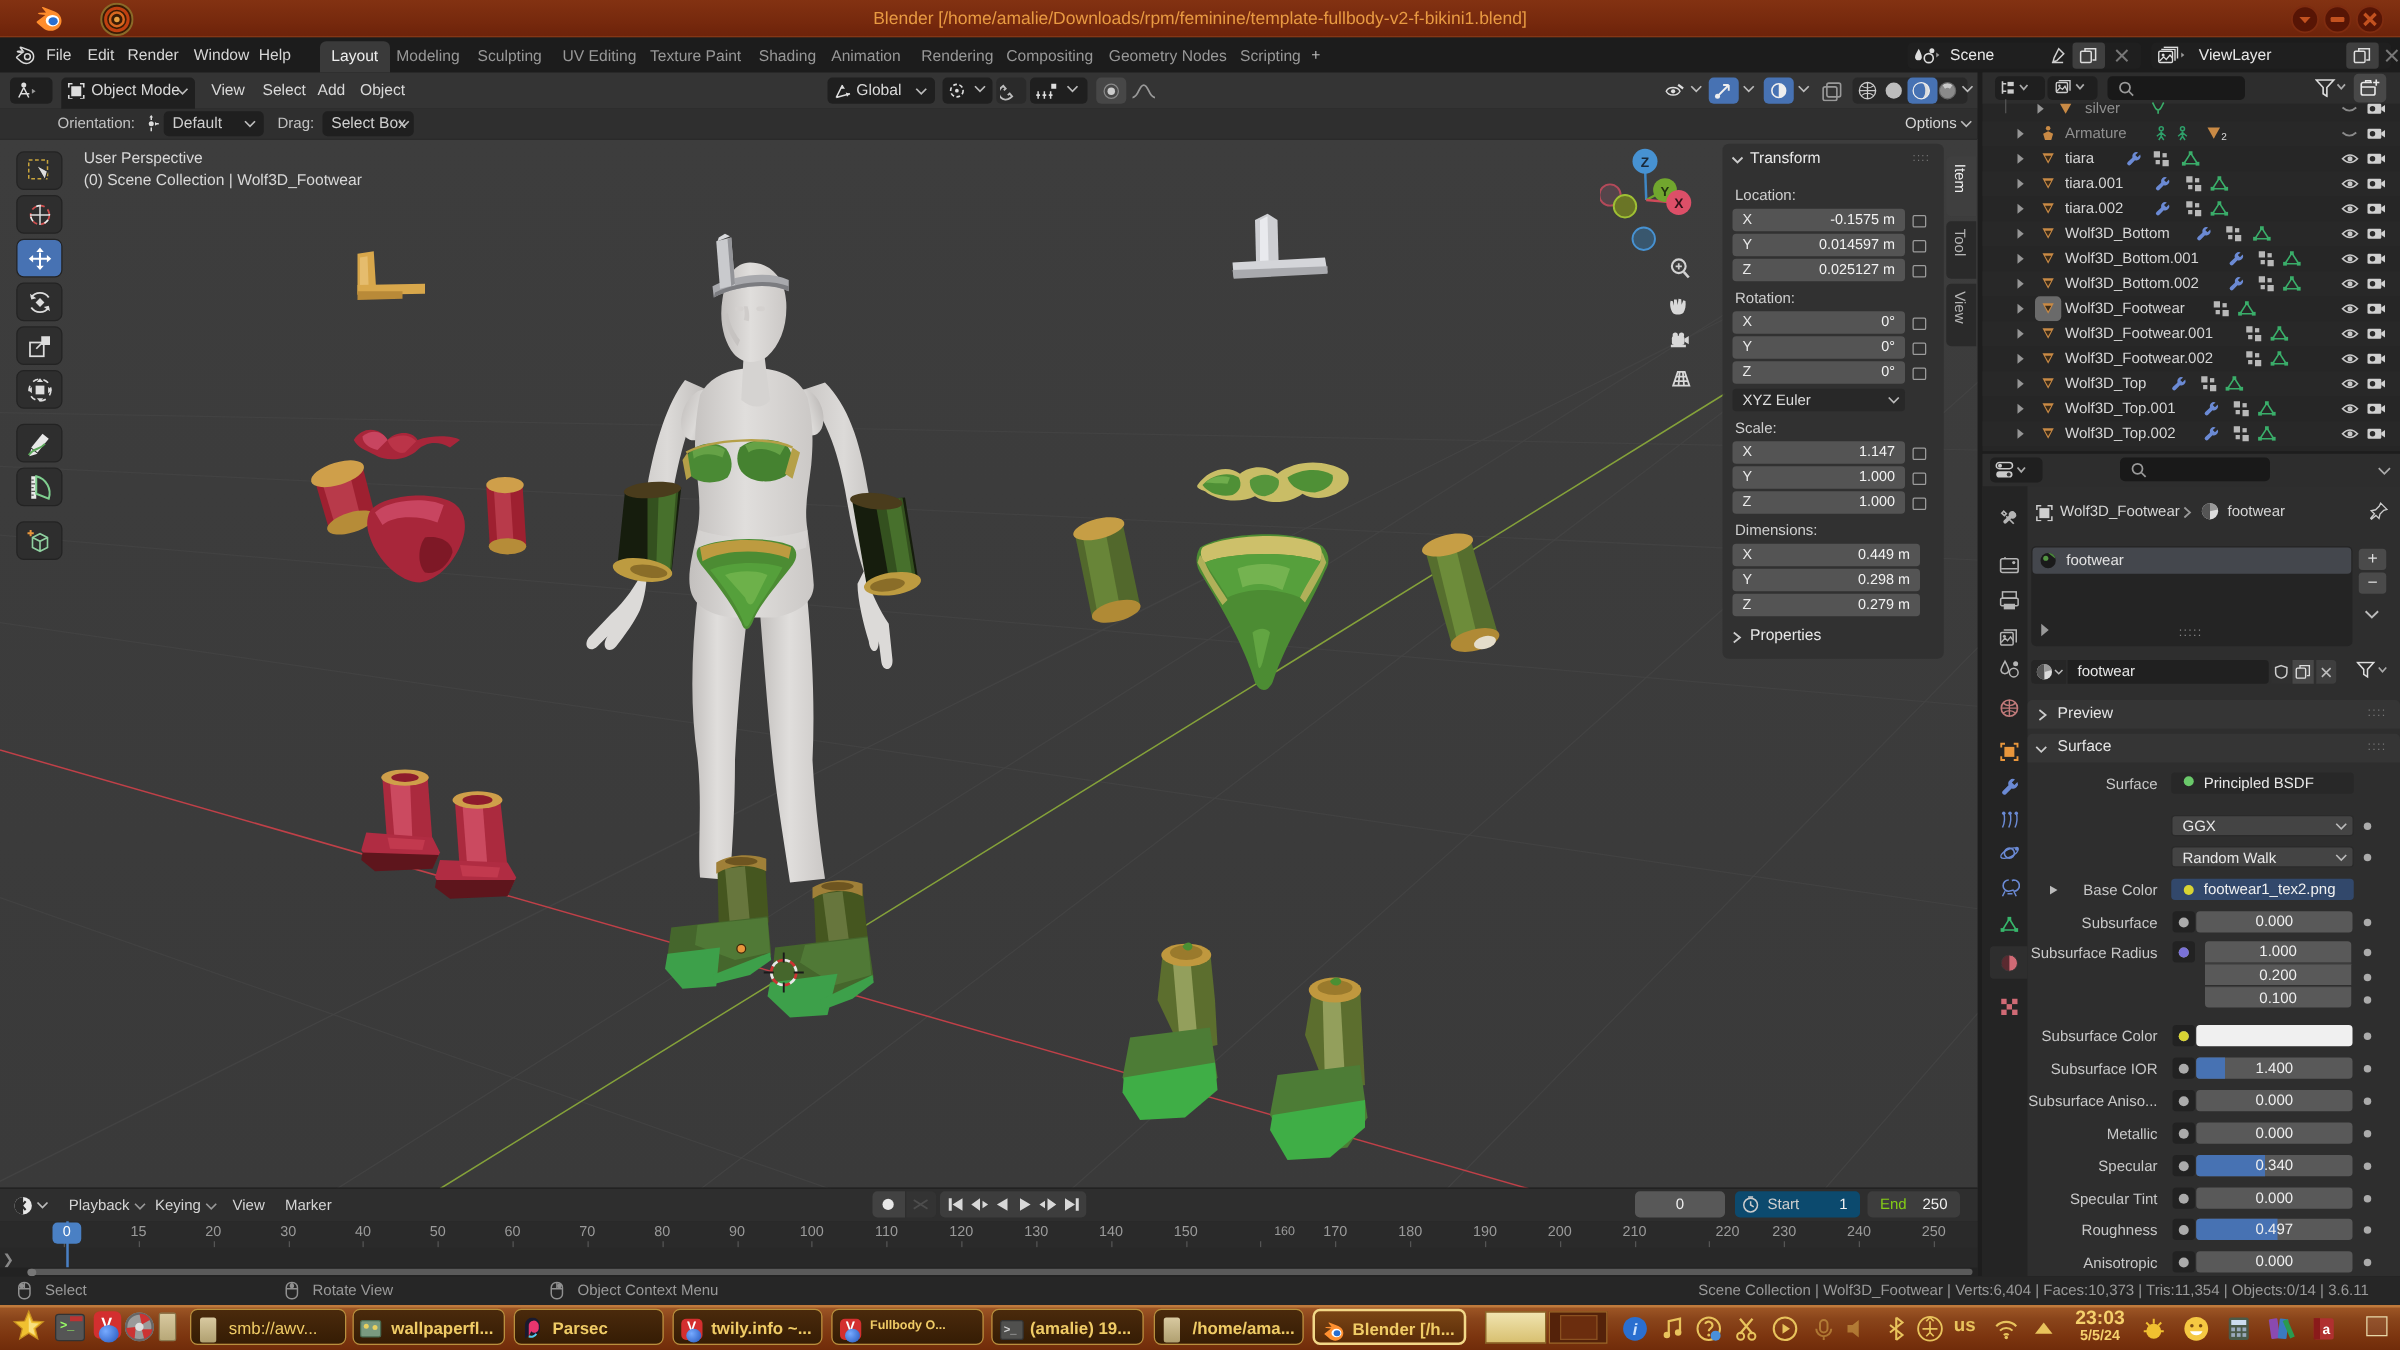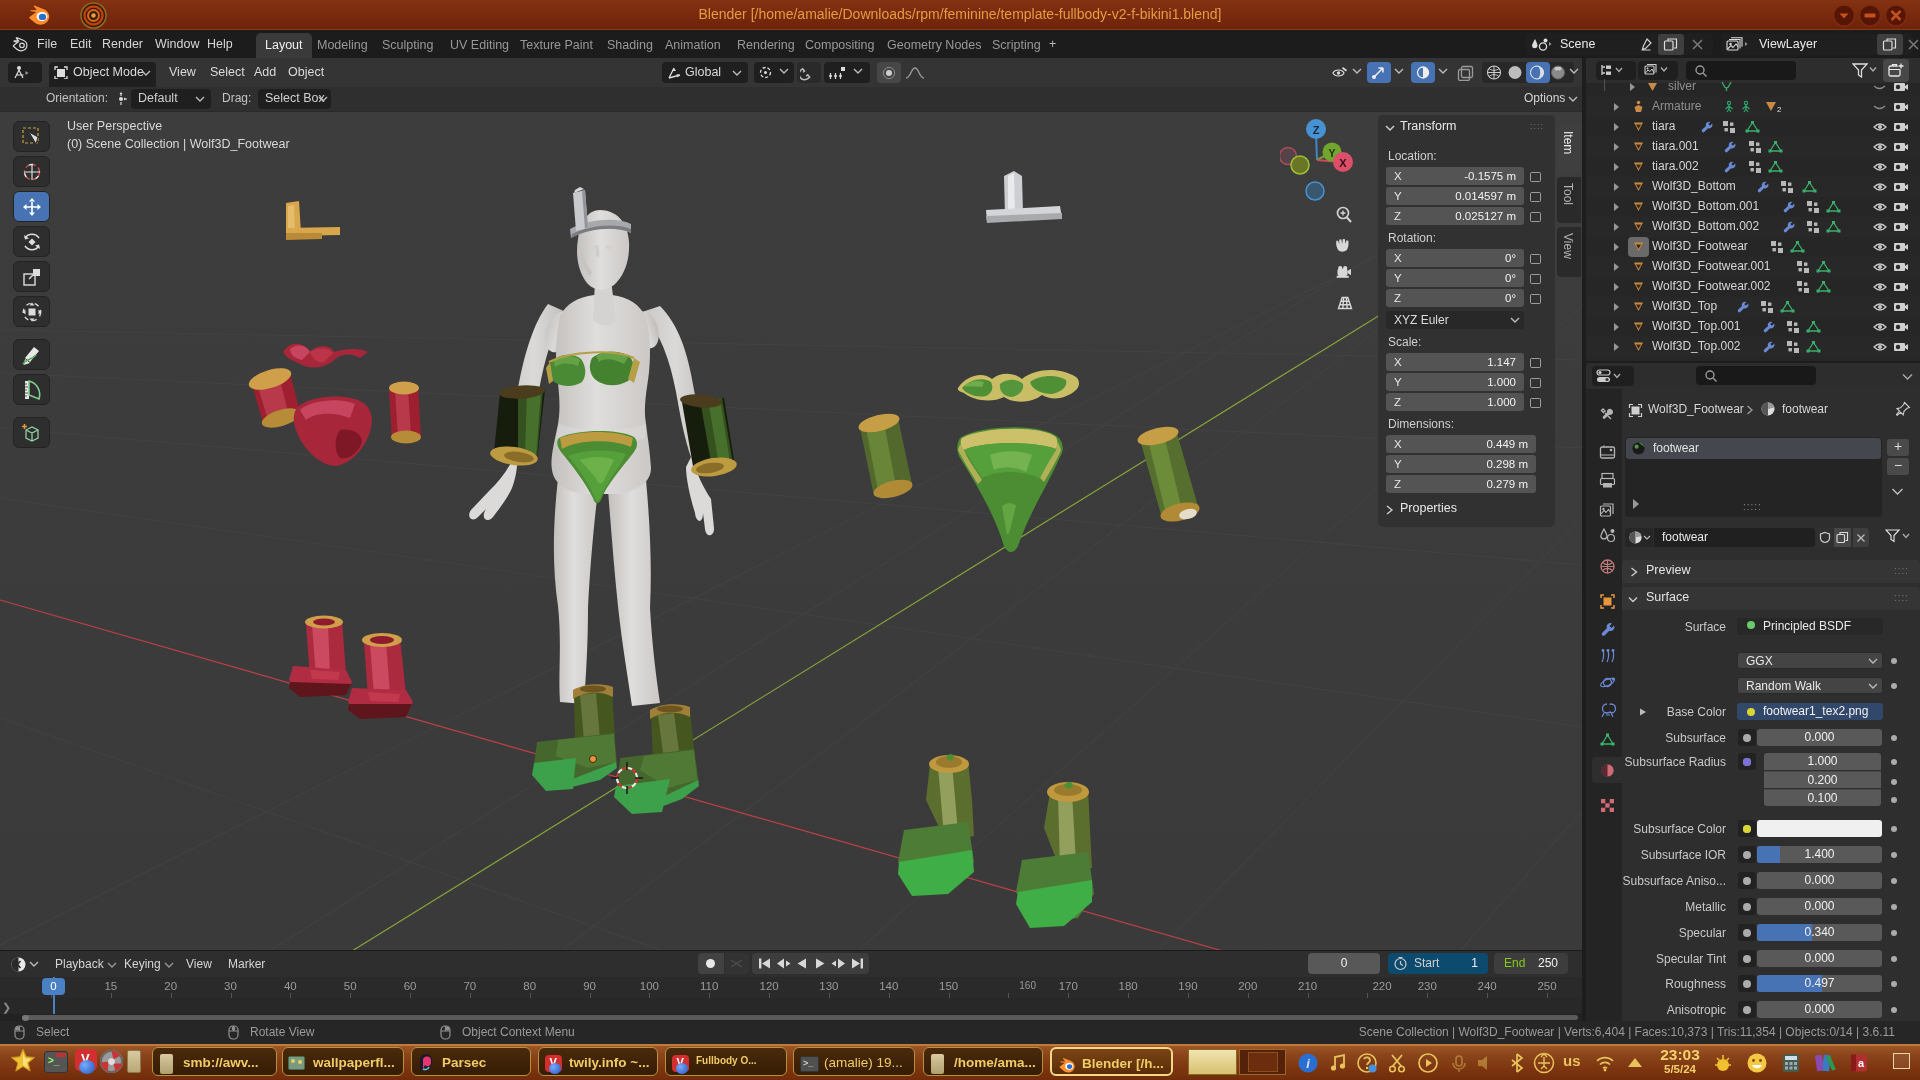--- a/index.html
+++ b/index.html
@@ -1636,21 +1636,21 @@
       <g fill="#c33">
         <path d="M14 3 a11 11 0 0 1 9 5 l-7 4z"></path>
         <path d="M25 16 a11 11 0 0 1-7 8 l-2-8z"></path>
         <path d="M10 24 a11 11 0 0 1-7-9 l8-1z"></path>
       </g>
       <circle cx="14" cy="14" r="3.5" fill="#ddd"></circle>
     </svg>
  <div class="abs" style="left:127px;top:6px;width:14px;height:23px;background:linear-gradient(#d8c9a0,#b8a878);border-radius:2px;border:1px solid #8a7a50"></div>
  <div class="abs" style="left:152px;top:3px;width:125px;height:29px;background:linear-gradient(#4a2a0c,#351c04);border:1px solid #b8903e;border-radius:6px;overflow:hidden">
       <div class="abs" style="left:7px;top:6px;width:13px;height:20px;background:linear-gradient(#d8c9a0,#b0a070);border-radius:2px"></div>
-      <span style="position:absolute;left:30px;top:7px;color:#f0cc66;font-size:13.5px;font-weight:bold;white-space:nowrap">smb://awv...</span>
+      <span style="position:absolute;left:30px;top:7px;color:#f0cc66;font-size:13.5px;font-weight:normal;white-space:nowrap">smb://awv...</span>
     </div>
 <div class="abs" style="left:282px;top:3px;width:122px;height:29px;background:linear-gradient(#4a2a0c,#351c04);border:1px solid #b8903e;border-radius:6px;overflow:hidden">
       <div class="abs" style="left:5px;top:8px;width:17px;height:14px;background:#7a9a80;border-radius:2px;border:1px solid #4a6a50">
         <span style="position:absolute;left:2px;top:2px;width:4px;height:4px;background:#e8d060;border-radius:50%"></span>
         <span style="position:absolute;right:2px;top:3px;width:4px;height:4px;background:#e8d060;border-radius:50%"></span>
       </div>
       <span style="position:absolute;left:30px;top:7px;color:#f0cc66;font-size:13.5px;font-weight:bold;white-space:nowrap">wallpaperfl...</span>
     </div>
 <div class="abs" style="left:411px;top:3px;width:120px;height:29px;background:linear-gradient(#4a2a0c,#351c04);border:1px solid #b8903e;border-radius:6px;overflow:hidden">
       <svg class="abs" style="left:5px;top:6px" width="18" height="20" viewBox="0 0 18 20">
@@ -1671,21 +1671,21 @@
       <div class="abs" style="left:6px;top:7px;width:17px;height:17px;background:#d32f2f;border-radius:4px">
         <span style="position:absolute;left:4.5px;top:1px;color:#fff;font-weight:bold;font-size:11px">V</span>
       </div>
       <div class="abs" style="left:10px;top:15px;width:12px;height:11px;background:radial-gradient(circle at 35% 35%,#77aaff,#2255bb);border-radius:50%"></div>
       <span style="position:absolute;left:30px;top:7px;color:#f0cc66;font-size:10px;font-weight:bold;white-space:nowrap">Fullbody O...</span>
     </div>
 <div class="abs" style="left:793px;top:3px;width:122px;height:29px;background:linear-gradient(#4a2a0c,#351c04);border:1px solid #b8903e;border-radius:6px;overflow:hidden">
       <div class="abs" style="left:6px;top:8px;width:19px;height:16px;background:#50504e;border-radius:2px;border:1px solid #333">
         <span style="position:absolute;left:2px;top:1px;color:#cfcfcf;font-size:9px;font-weight:bold">&gt;_</span>
       </div>
-      <span style="position:absolute;left:30px;top:7px;color:#f0cc66;font-size:13.5px;font-weight:normal;white-space:nowrap">(amalie) 19...</span>
+      <span style="position:absolute;left:30px;top:7px;color:#f0cc66;font-size:13.5px;font-weight:bold;white-space:nowrap">(amalie) 19...</span>
     </div>
 <div class="abs" style="left:923px;top:3px;width:120px;height:29px;background:linear-gradient(#4a2a0c,#351c04);border:1px solid #b8903e;border-radius:6px;overflow:hidden">
       <div class="abs" style="left:7px;top:6px;width:13px;height:20px;background:linear-gradient(#d8c9a0,#b0a070);border-radius:2px"></div>
       <span style="position:absolute;left:30px;top:7px;color:#f0cc66;font-size:13.5px;font-weight:bold;white-space:nowrap">/home/ama...</span>
     </div>
 <div class="abs" style="left:1050px;top:3px;width:123px;height:29px;background:linear-gradient(#7a4515,#5a2c08);border:2px solid #f2d888;border-radius:6px;overflow:hidden">
       <svg class="abs" style="left:5px;top:7px" width="20" height="18" viewBox="0 0 24 20">
         <path d="M9.4 7.3 L3.9 11.6 C2.7 12.5 2.7 12.6 4 13.7 L7.9 17 C10.3 19 13.6 19.6 16.5 18.4 C19.4 17.2 21.2 14.6 21.2 11.7 C21.2 8.7 19.2 6.1 16.3 5 L8.3 1.9 C6.9 1.4 6.6 1.6 7.5 2.8 L9.9 5.7 L5.1 5.9 C3.6 6 3.5 6.3 4.9 6.9 Z" fill="#ff9030"></path>
         <ellipse cx="14.6" cy="11.6" rx="4.8" ry="4.1" fill="#fff"></ellipse>
         <ellipse cx="15.1" cy="11.9" rx="3.2" ry="2.8" fill="#2a6fd0"></ellipse>

